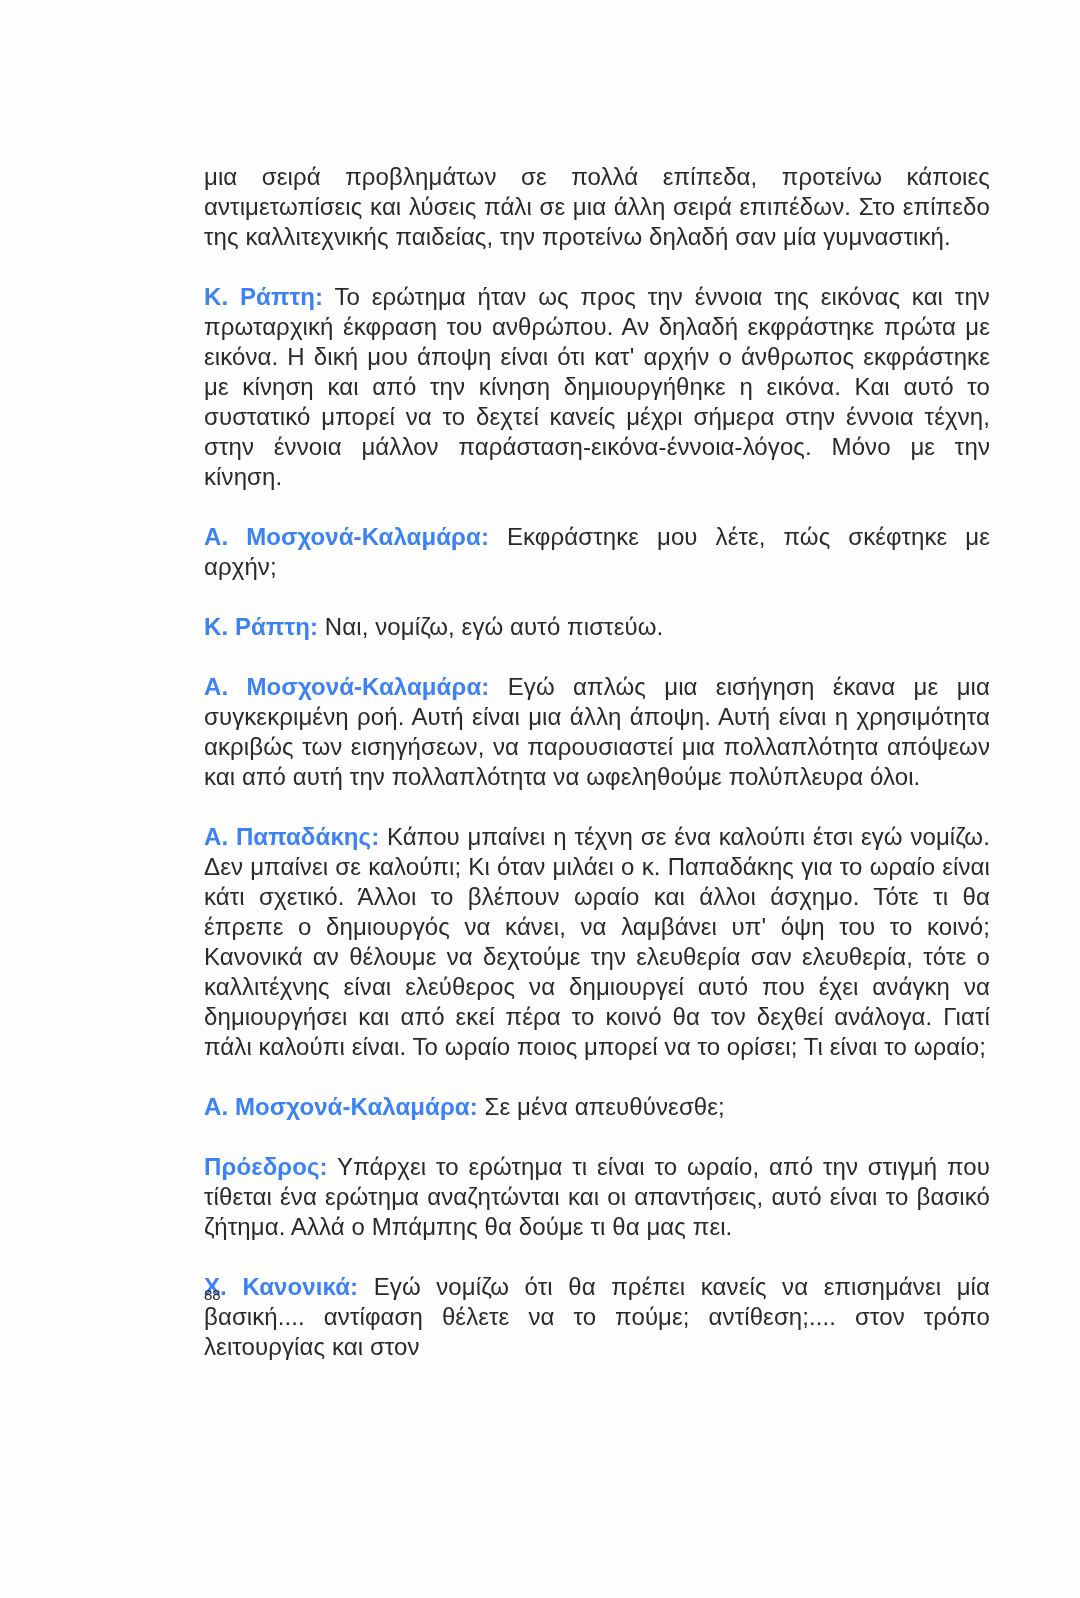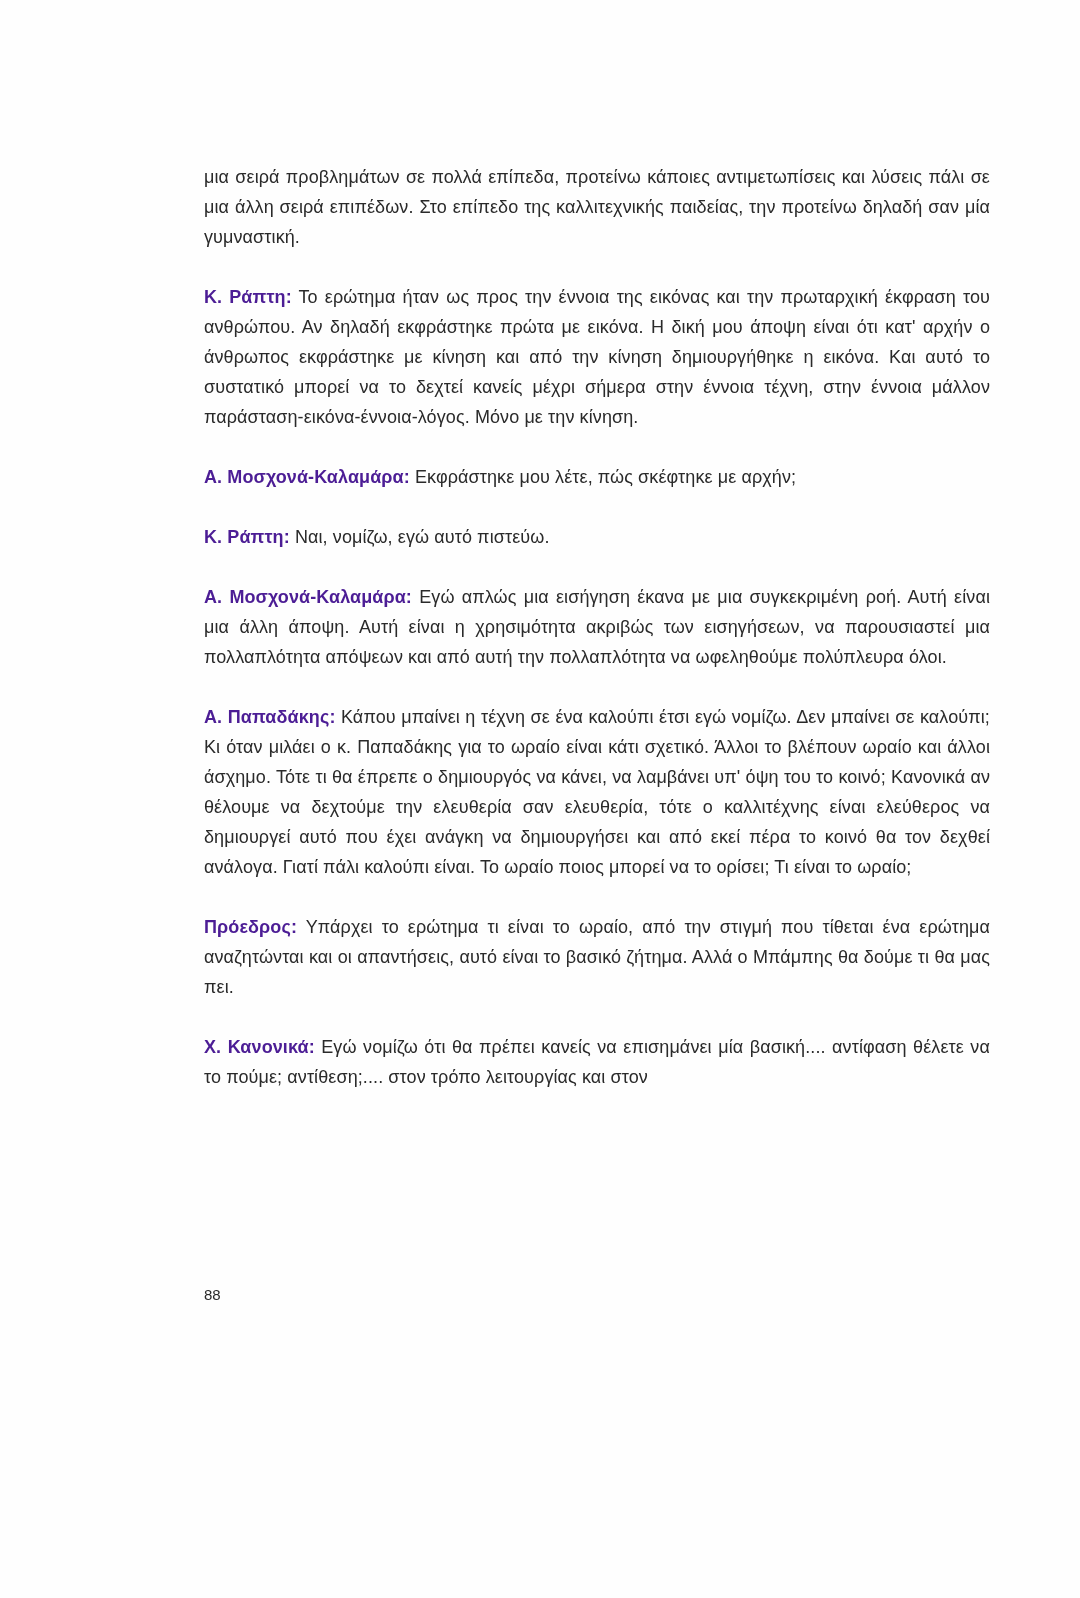--- a/index.html
+++ b/index.html
@@ -13,33 +13,33 @@
       position: relative;
       overflow: hidden;
       background: #fefefe;
     }
     .page {
       position: absolute;
       left: 204px;
       top: 162px;
       width: 786px;
       font-family: "Liberation Sans", sans-serif;
-      font-size: 18px;
+      font-size: 24px;
       line-height: 30px;
       color: #2a2a2a;
       letter-spacing: 0.1px;
     }
     .para {
       margin: 0 0 30px 0;
       text-align: justify;
       text-align-last: left;
     }
     .speaker {
       font-weight: bold;
-      color: #4c1d95;
+      color: #3b82f6;
     }
     .page-number {
       position: absolute;
       left: 204px;
       top: 1280px;
       font-family: "Liberation Sans", sans-serif;
       font-size: 15px;
       line-height: 30px;
       color: #2a2a2a;
     }
@@ -70,20 +70,24 @@
   <p class="para">
     <span class="speaker">Α. Μοσχονά-Καλαμάρα:</span>
     <span>Εγώ απλώς μια εισήγηση έκανα με μια συγκεκριμένη ροή. Αυτή είναι μια άλλη άποψη. Αυτή είναι η χρησιμότητα ακριβώς των εισηγήσεων, να παρουσιαστεί μια πολλαπλότητα απόψεων και από αυτή την πολλαπλότητα να ωφεληθούμε πολύπλευρα όλοι.</span>
   </p>
 
   <p class="para">
     <span class="speaker">Α. Παπαδάκης:</span>
     <span>Κάπου μπαίνει η τέχνη σε ένα καλούπι έτσι εγώ νομίζω. Δεν μπαίνει σε καλούπι; Κι όταν μιλάει ο κ. Παπαδάκης για το ωραίο είναι κάτι σχετικό. Άλλοι το βλέπουν ωραίο και άλλοι άσχημο. Τότε τι θα έπρεπε ο δημιουργός να κάνει, να λαμβάνει υπ' όψη του το κοινό; Κανονικά αν θέλουμε να δεχτούμε την ελευθερία σαν ελευθερία, τότε ο καλλιτέχνης είναι ελεύθερος να δημιουργεί αυτό που έχει ανάγκη να δημιουργήσει και από εκεί πέρα το κοινό θα τον δεχθεί ανάλογα. Γιατί πάλι καλούπι είναι. Το ωραίο ποιος μπορεί να το ορίσει; Τι είναι το ωραίο;</span>
   </p>
 
+  <p class="para">
+    <span class="speaker">Α. Μοσχονά-Καλαμάρα:</span>
+    <span>Σε μένα απευθύνεσθε;</span>
+  </p>
 
   <p class="para">
     <span class="speaker">Πρόεδρος:</span>
     <span>Υπάρχει το ερώτημα τι είναι το ωραίο, από την στιγμή που τίθεται ένα ερώτημα αναζητώνται και οι απαντήσεις, αυτό είναι το βασικό ζήτημα. Αλλά ο Μπάμπης θα δούμε τι θα μας πει.</span>
   </p>
 
   <p class="para">
     <span class="speaker">Χ. Κανονικά:</span>
     <span>Εγώ νομίζω ότι θα πρέπει κανείς να επισημάνει μία βασική.... αντίφαση θέλετε να το πούμε; αντίθεση;.... στον τρόπο λειτουργίας και στον</span>
   </p>

